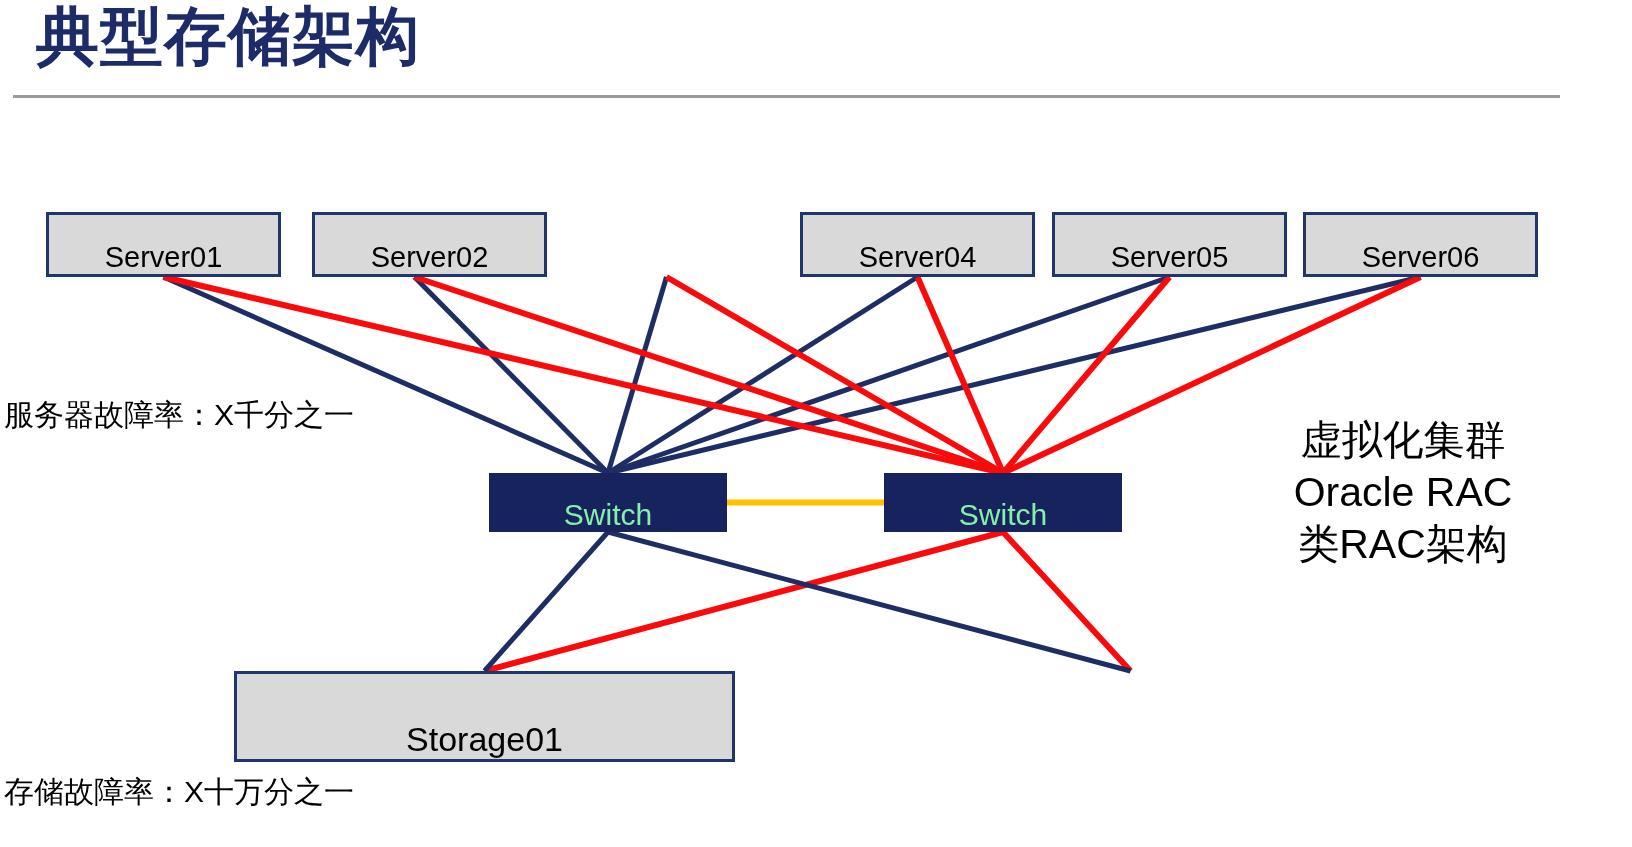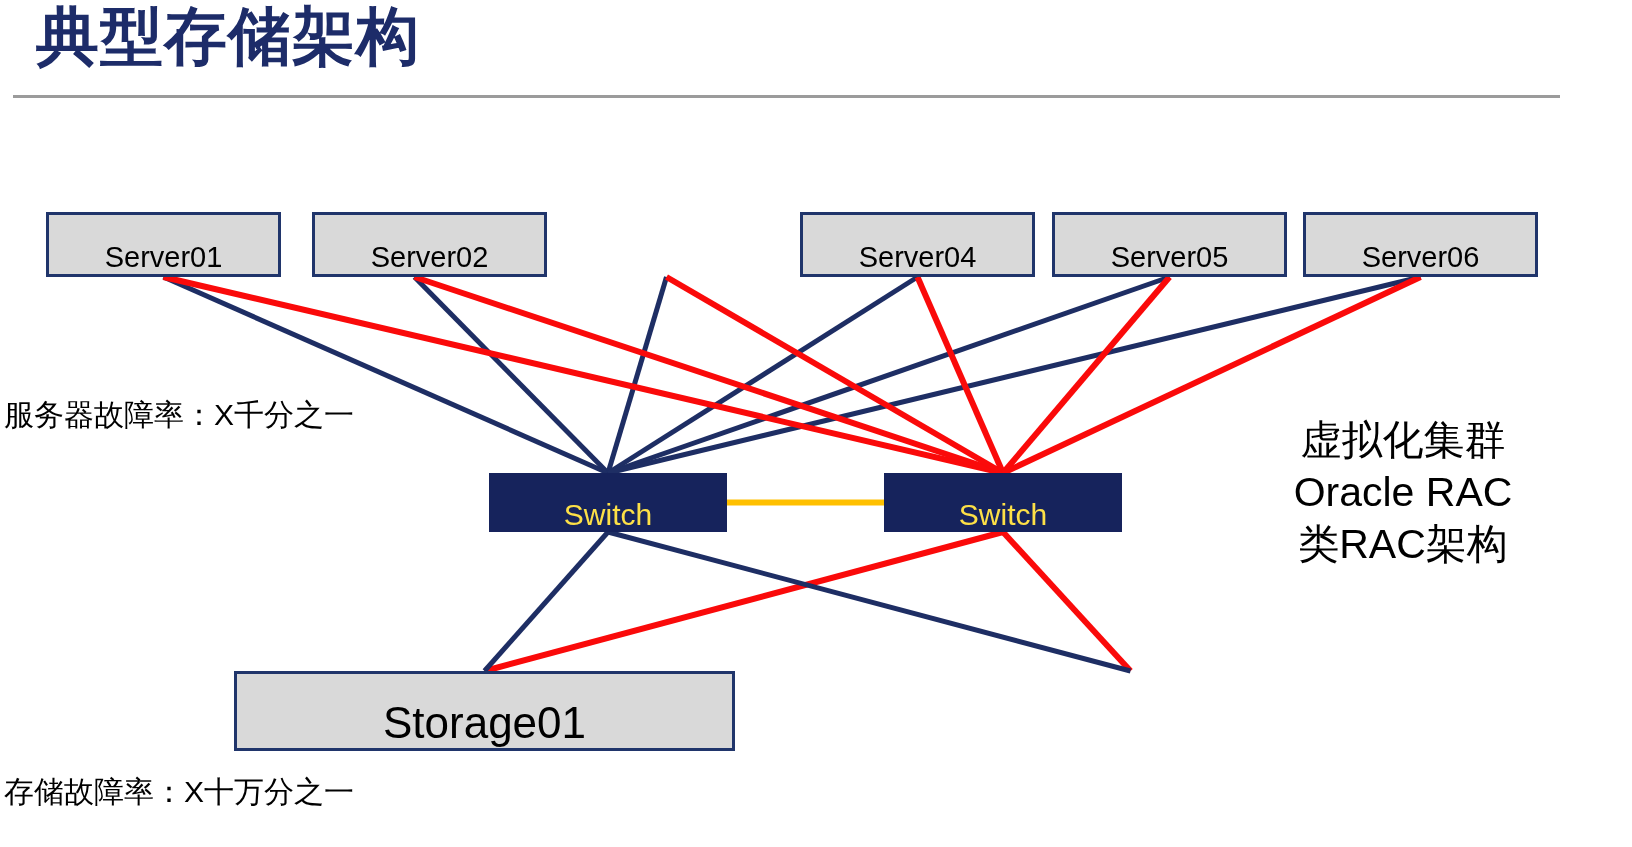--- a/index.html
+++ b/index.html
@@ -28,28 +28,28 @@
   }
   #server01{left:46px}
   #server02{left:312px}
   #server03{left:549px}
   #server04{left:800px}
   #server05{left:1052px}
   #server06{left:1303px}
 
   .switch{
     top:473px;width:238px;height:59px;
-    background:#16235c;color:#fde047;font-size:30px;
+    background:#16235c;color:#86efac;font-size:30px;
   }
   #switch-a{left:489px}
   #switch-b{left:884px}
 
   .storage{
-    top:671px;height:80px;
-    background:#d9d9d9;border:3px solid #20356b;font-size:44px;
+    top:671px;height:91px;
+    background:#d9d9d9;border:3px solid #20356b;font-size:34px;
   }
   #storage01{left:234px;width:501px}
   #storage02{left:884px;width:493px}
 
   
   .note{position:absolute;color:#000000;z-index:2;}
   .note-server-rate{left:4px;top:371px;font-size:30px;margin-top:24px;}
   .note-storage-rate{left:4px;top:772px;font-size:30px;}
   .note-cluster{
     left:1283px;top:414px;width:240px;

